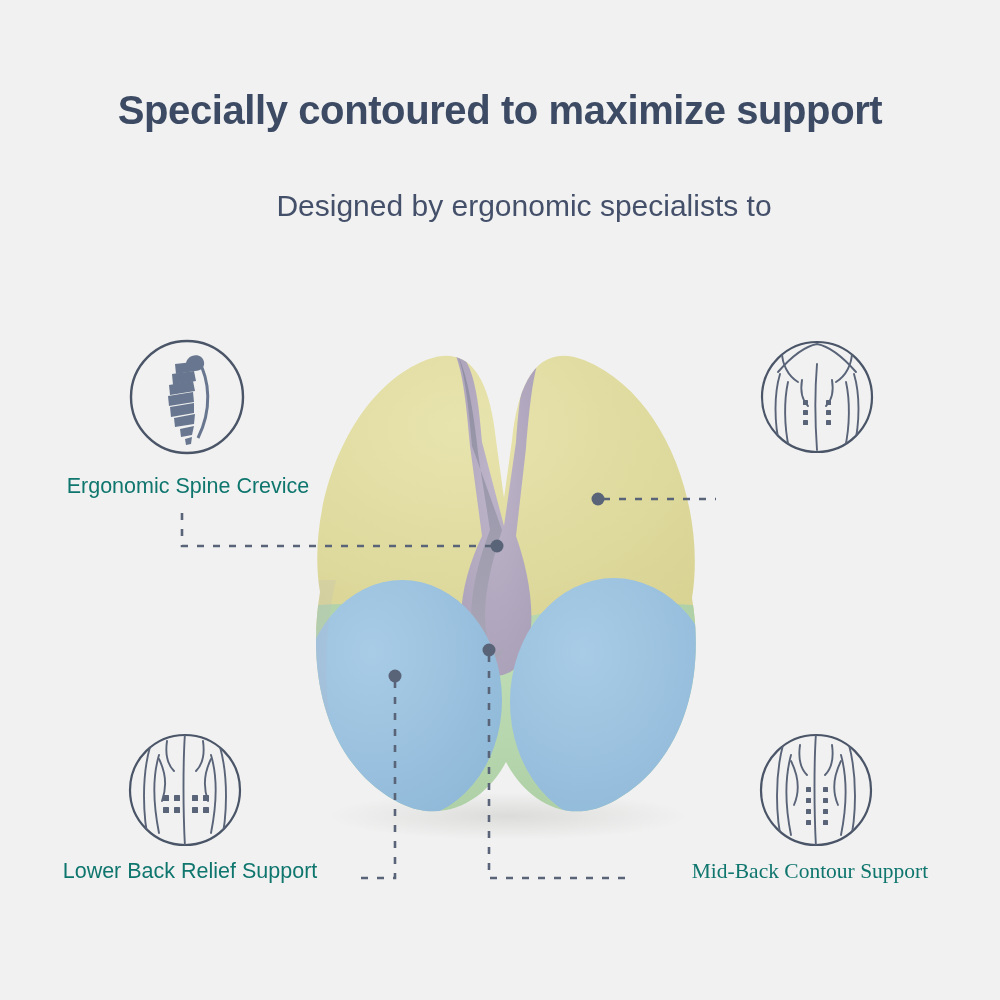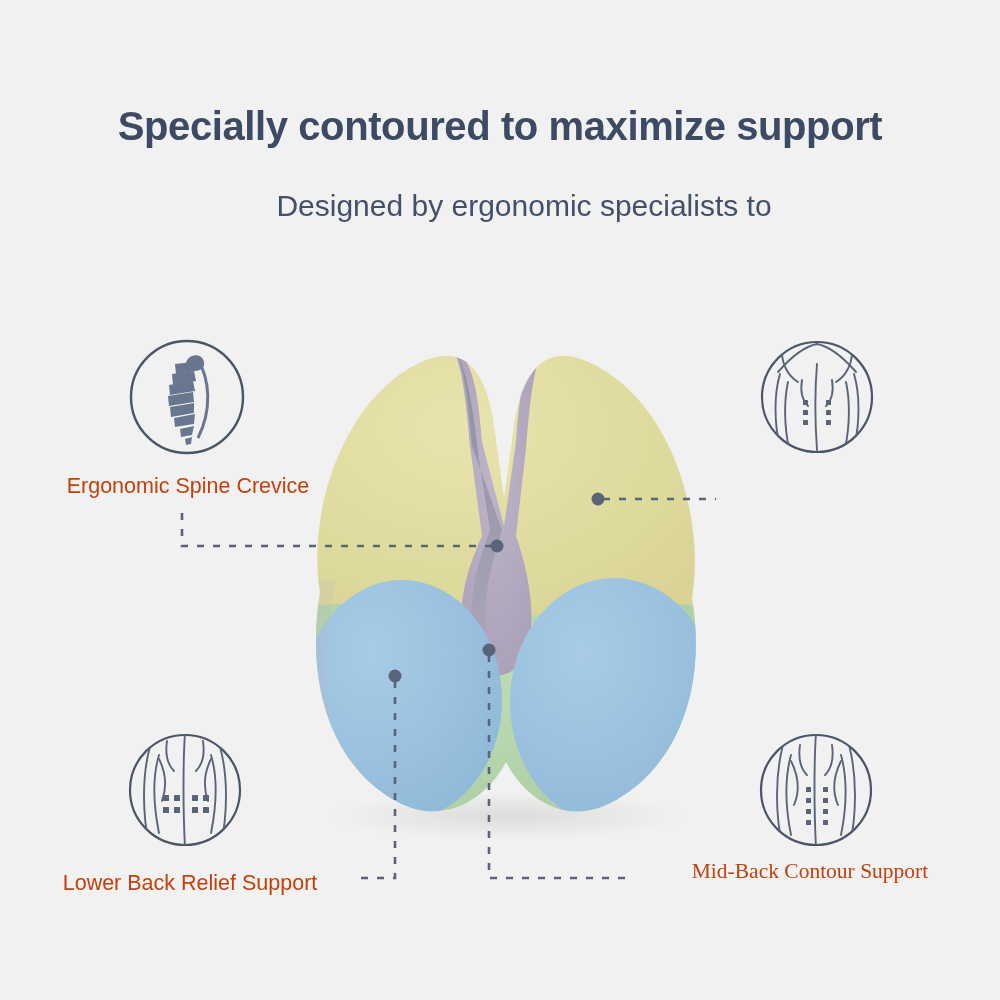--- a/index.html
+++ b/index.html
@@ -10,49 +10,48 @@
     overflow:hidden;
   }
   #stage { position:relative; width:1000px; height:1000px; }
 
   .headline {
     position:absolute; left:0; top:88px; width:1000px;
     text-align:center;
     font-size:40px; font-weight:bold;
     letter-spacing:-0.4px;
     color:#3c4a63;
-    margin-top:16px;
   }
   .subline {
     position:absolute; left:0; top:185px; width:1000px;
     text-align:center;
     font-size:30px; font-weight:400; line-height:1.42;
     color:#44506a;
     margin-left:24px;
   }
   .subline span { display:block; }
   .icon-wrap { position:absolute; }
   .icon-wrap svg { display:block; }
   .feat-label {
     position:absolute;
     font-size:21.5px; font-weight:400; line-height:1.38;
-    color:#c2410c;
+    color:#0f766e;
     text-align:center;
     white-space:pre-line;
   }
 
   
   #icon-spine   { left:128px; top:338px; }
   #label-spine  { left:0px;  top:472px; width:376px; }
 
   #icon-upper   { left:758px; top:338px; }
   #label-upper  { left:690px; top:472px; width:310px; }
 
   #icon-lower   { left:126px; top:731px; }
-  #label-lower  { left:0px;   top:857px; width:380px;margin-top:12px; }
+  #label-lower  { left:0px;   top:857px; width:380px; }
 
   #icon-mid     { left:757px; top:731px; }
   #label-mid    { left:620px; top:857px; width:380px;font-family:Liberation Serif, serif; }
 
   
   #cushion { position:absolute; left:276px; top:330px; width:456px; height:520px; }
   #cushion svg { display:block; }
 
   
   #connectors { position:absolute; left:0; top:0; width:1000px; height:1000px; pointer-events:none; }

